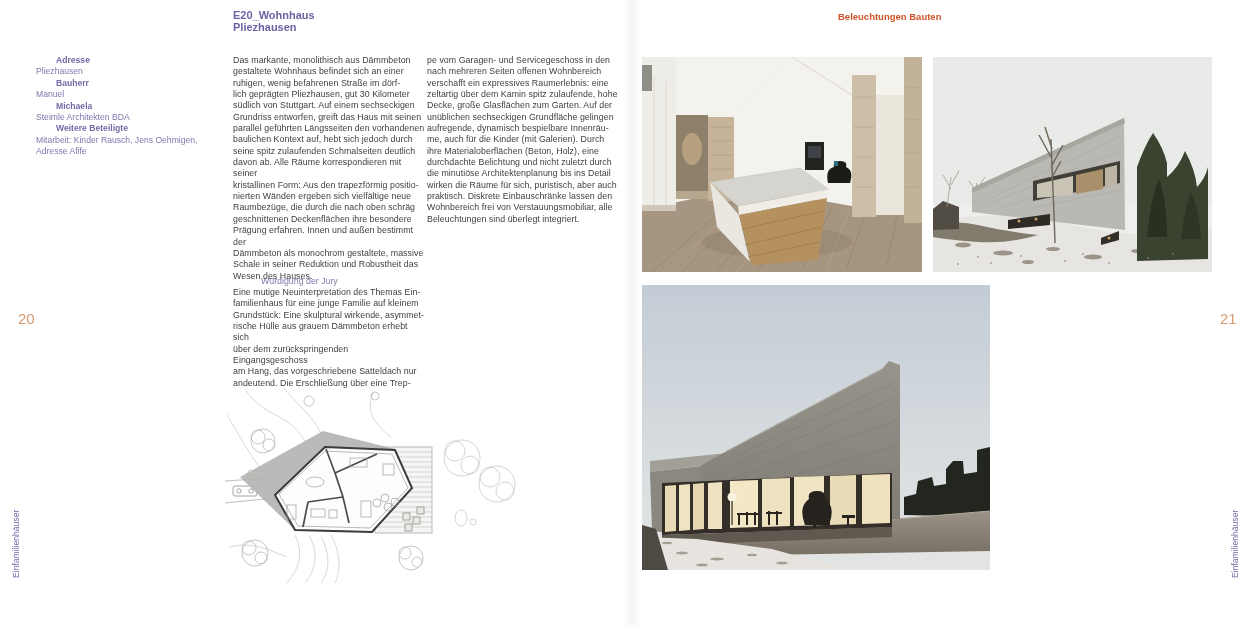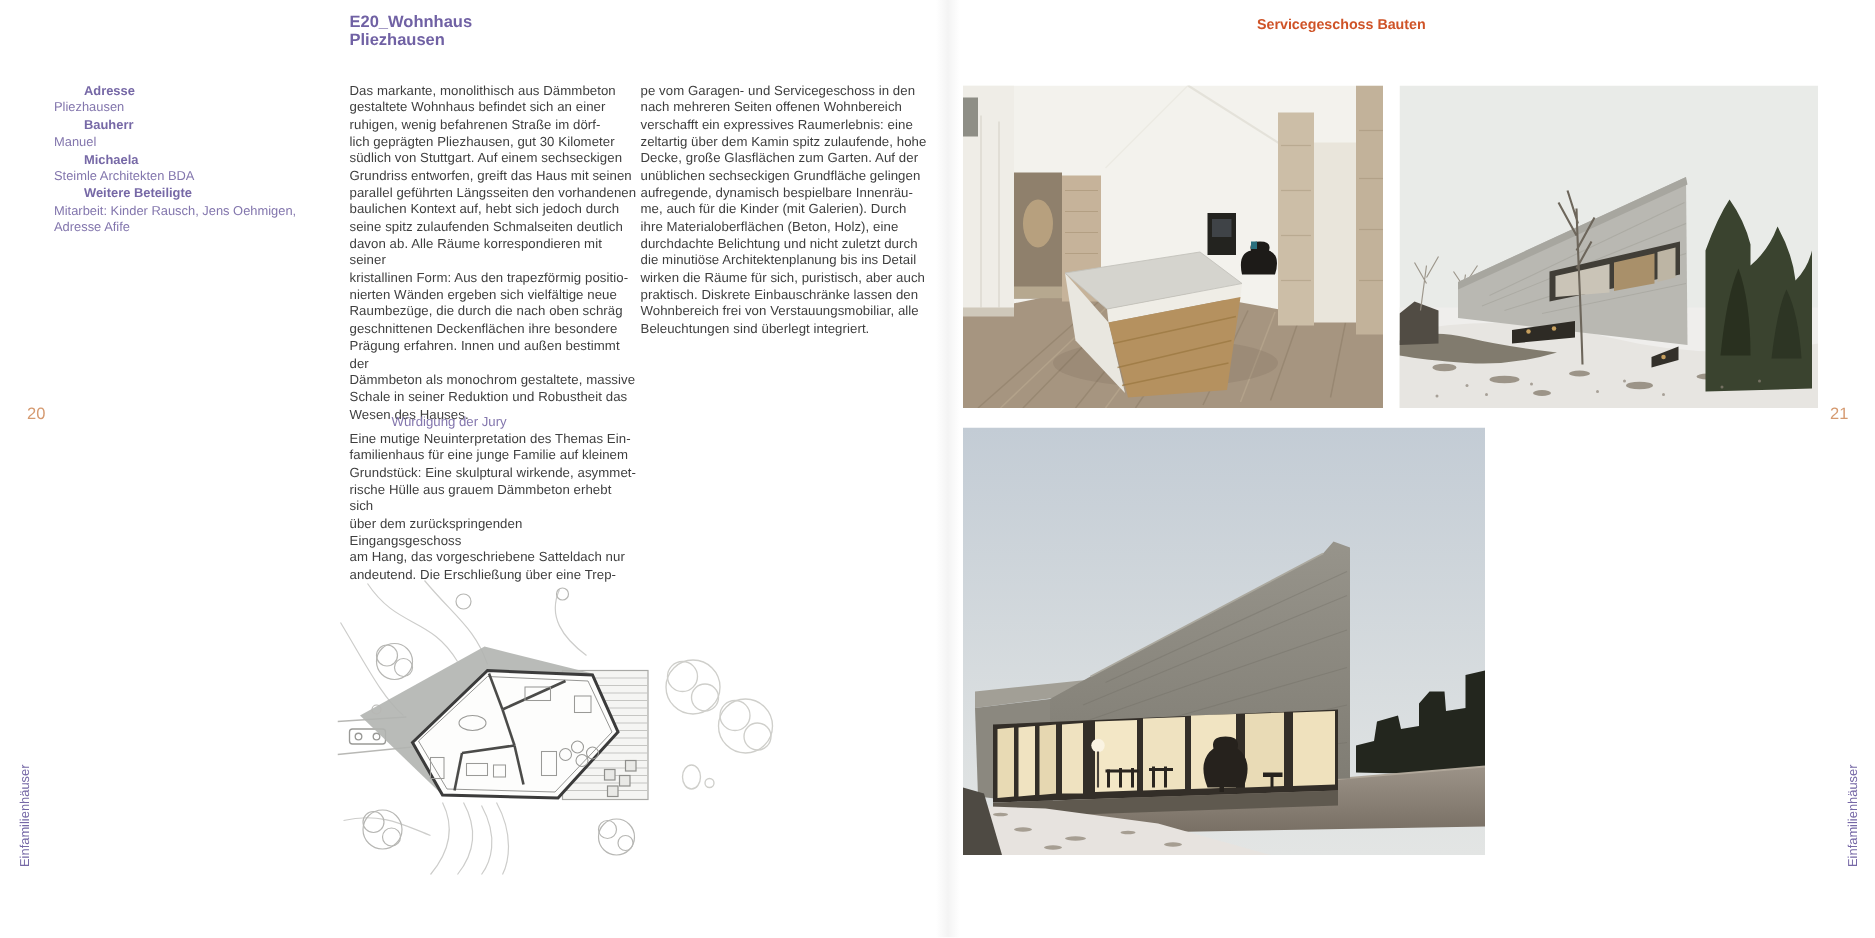--- a/index.html
+++ b/index.html
@@ -12,21 +12,21 @@
   
   .hdr-left{left:233px;top:10px;font-size:11px;font-weight:bold;line-height:11.5px;color:#7061a4;}
   .hdr-right{left:838px;top:11px;font-size:9.5px;font-weight:bold;color:#cf5327;white-space:nowrap;}
   .sidebar{left:36px;top:55px;width:192px;font-size:8.6px;line-height:11.4px;color:#8376ad;}
   .sidebar .b{font-weight:bold;color:#7668a6;margin-left:20px;}
   .bodycol{width:192px;font-size:8.8px;line-height:11.35px;color:#3e3e3e;white-space:pre-line;letter-spacing:0.05px;}
   .col1{left:233px;top:55px;}
   .jury-h{left:220px;top:276px;font-size:8.8px;color:#8376ad;margin-left:41px;}
   .jury-b{left:233px;top:287px;}
   .col2{left:427px;top:55px;}
-  .pagenum{font-size:11px;color:#d59a70;}
+  .pagenum{font-size:15px;color:#d59a70;margin-top:40px;}
   .pn-l{left:18px;top:270px;}
   .pn-r{left:1220px;top:270px;}
   .edge{font-size:8.6px;color:#7668a6;white-space:nowrap;transform:rotate(-90deg);transform-origin:0 0;}
   .edge-l{left:11px;top:578px;}
   .edge-r{left:1230px;top:578px;}
   
   .photo{display:block;}
   .ph-interior{left:642px;top:57px;}
   .ph-winter{left:933px;top:57px;}
   .ph-dusk{left:642px;top:285px;}
@@ -37,21 +37,21 @@
 </head>
 <body>
 
 <div class="abs gutter"></div>
 
 <div class="abs hdr-left">
   <div>E20_Wohnhaus</div>
   <div>Pliezhausen</div>
 </div>
 
-<div class="abs hdr-right">Servicegeschoss Bauten</div>
+<div class="abs hdr-right">Beleuchtungen Bauten</div>
 
 <div class="abs sidebar">
   <div class="b">Adresse</div>
   <div>Pliezhausen</div>
   <div class="b">Bauherr</div>
   <div>Manuel</div>
   <div class="b">Michaela</div>
   <div>Steimle Architekten BDA</div>
   <div class="b">Weitere Beteiligte</div>
   <div>Mitarbeit: Kinder Rausch, Jens Oehmigen,</div>

